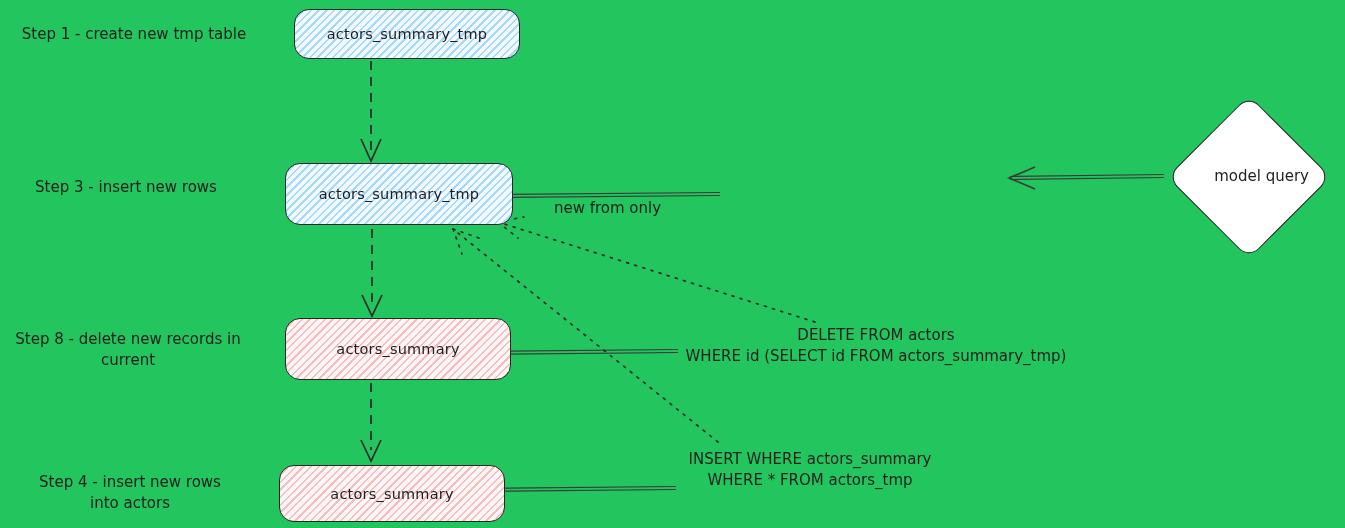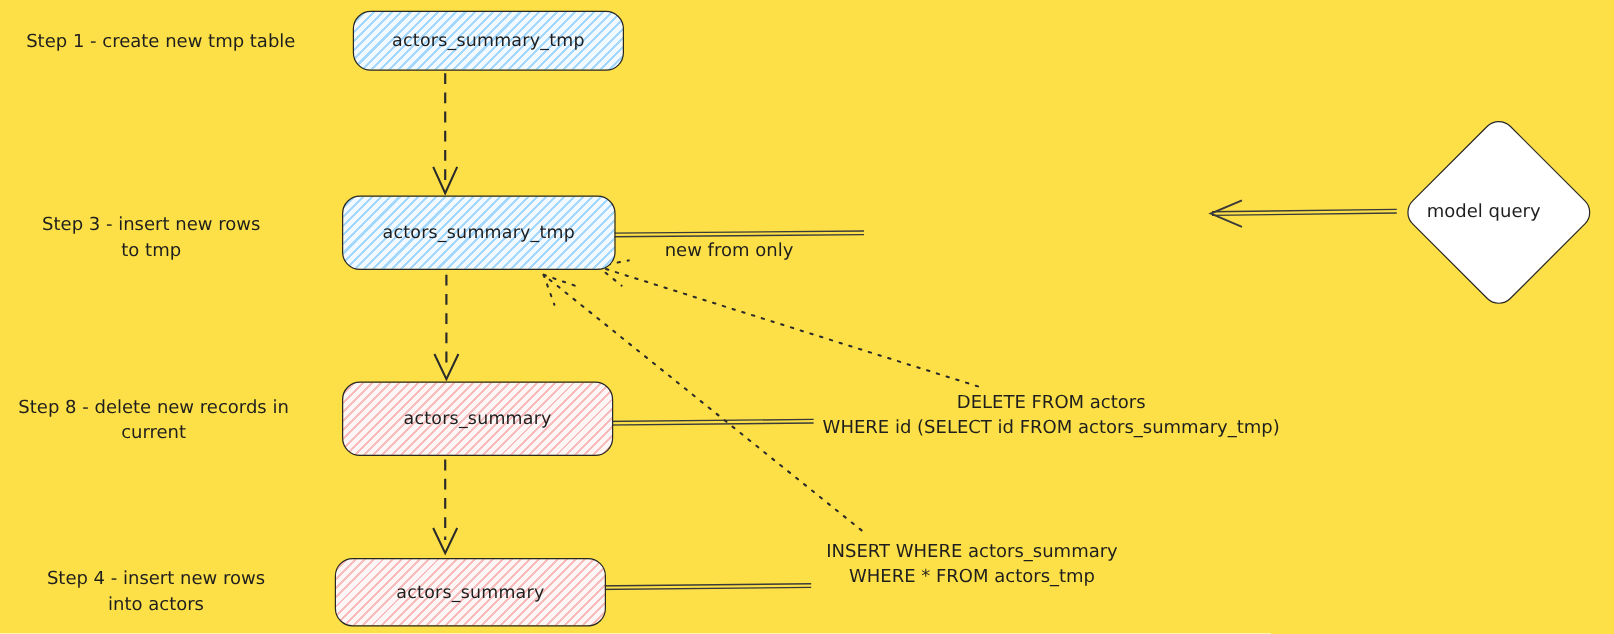--- a/index.html
+++ b/index.html
@@ -1,20 +1,20 @@
 <!DOCTYPE html>
 <html><head>
 <meta charset="utf-8">
 <style>
   html, body { margin: 0; padding: 0; background: #ffffff; }
   .canvas {
     position: relative;
     width: 1345px;
     height: 528px;
-    background: #fde047;
+    background: #22c55e;
     font-family: "DejaVu Sans", sans-serif;
     color: #1e1e1e;
     overflow: hidden;
   }
   .overlay {
     position: absolute;
     left: 0; top: 0;
     width: 1345px; height: 528px;
   }
   .table-box {
@@ -53,21 +53,21 @@
     border: 1.7px solid #272727;
     border-radius: 14px;
     transform: rotate(45deg);
     background: #ffffff;
     box-sizing: border-box;
   }
   .diamond-label {
     position: absolute;
     left: 1189px; top: 167px;
     width: 120px;
-    text-align: left;
+    text-align: right;
     font-size: 15px;
   }
 </style>
 </head>
 <body>
 
 <div class="canvas">
 
   <svg class="overlay" viewBox="0 0 1345 528">
 
@@ -120,21 +120,20 @@
       <path d="M453 229 L462 254" stroke-width="1.7" stroke-dasharray="2 6.5"></path>
     </g>
   </svg>
 
   <div class="step-label" style="left:8px; top:24px; width:252px;">
     <div>Step 1 - create new tmp table</div>
       <div></div>
   </div>
   <div class="step-label" style="left:15px; top:177px; width:222px;">
     <div>Step 3 - insert new rows</div>
-      <div>to tmp</div>
   </div>
   <div class="step-label" style="left:0px; top:329px; width:256px;">
     <div>Step 8 - delete new records in</div>
       <div>current</div>
   </div>
   <div class="step-label" style="left:28px; top:472px; width:204px;">
     <div>Step 4 - insert new rows</div>
       <div>into actors</div>
   </div>
 

